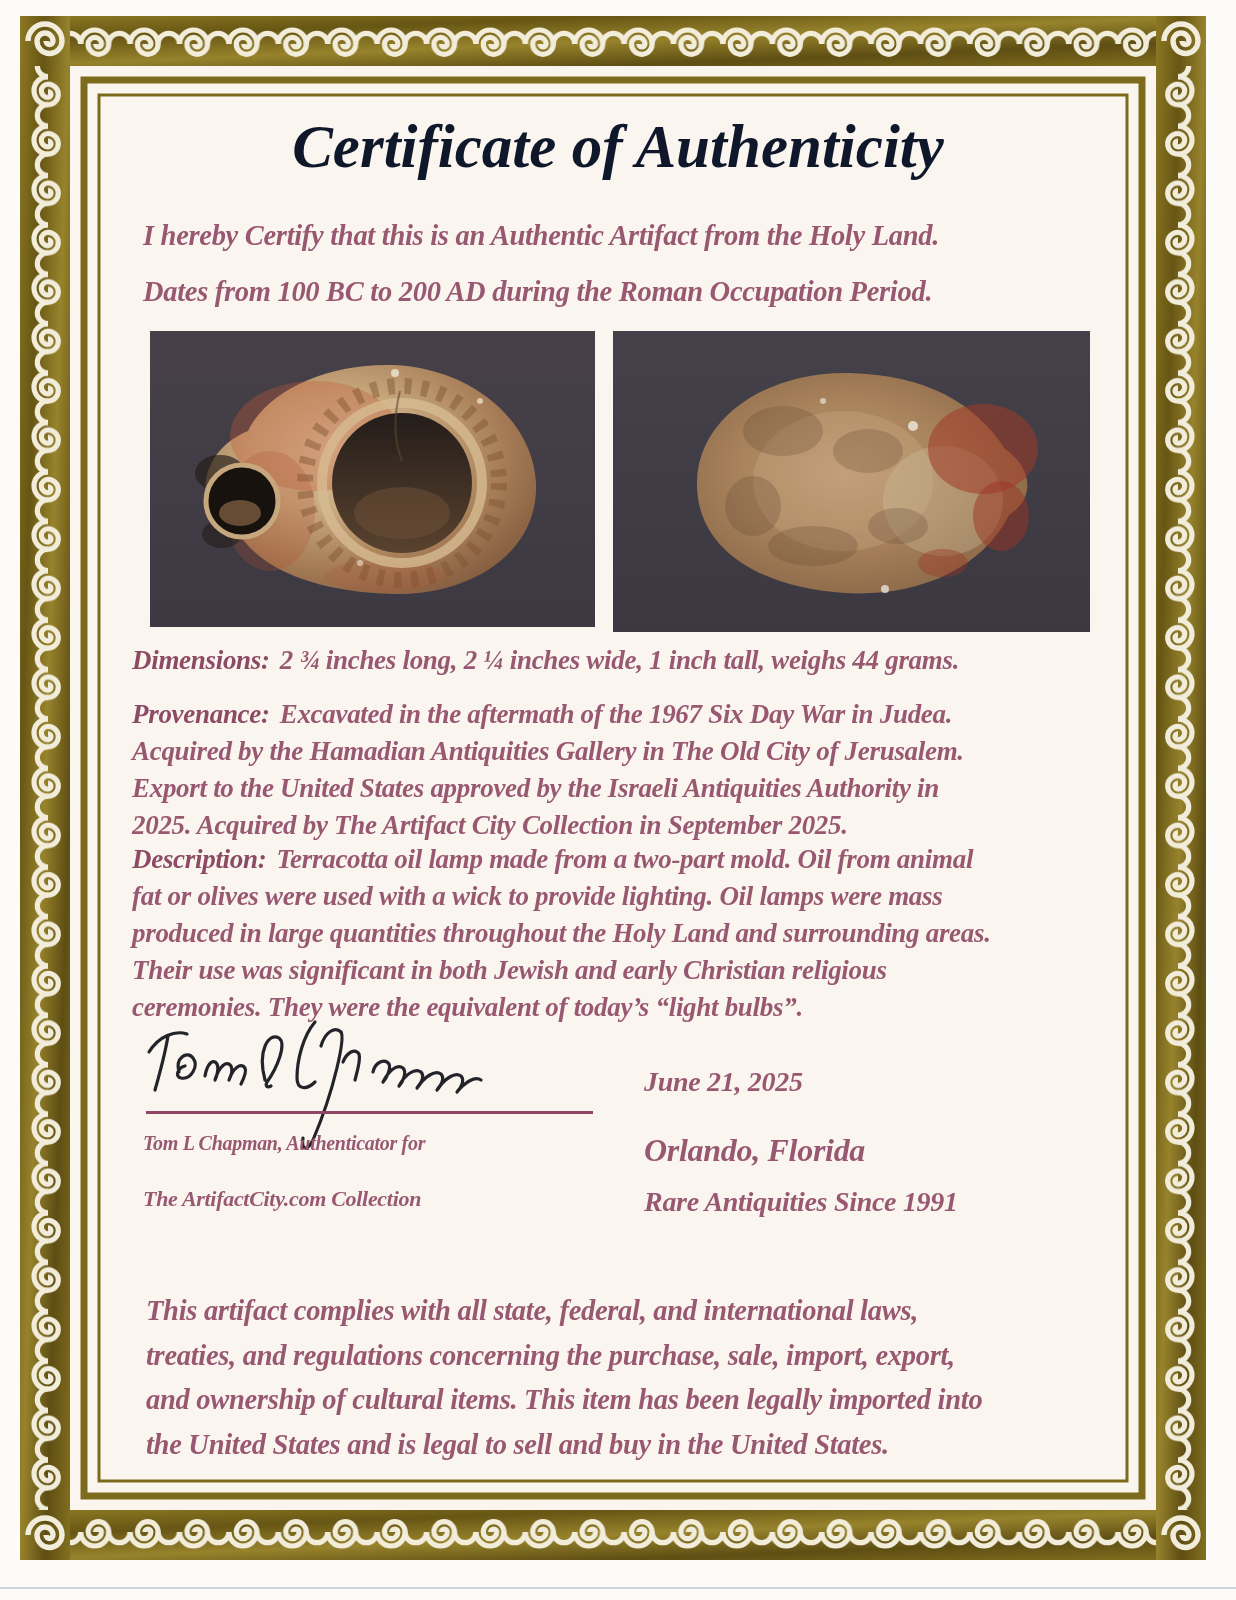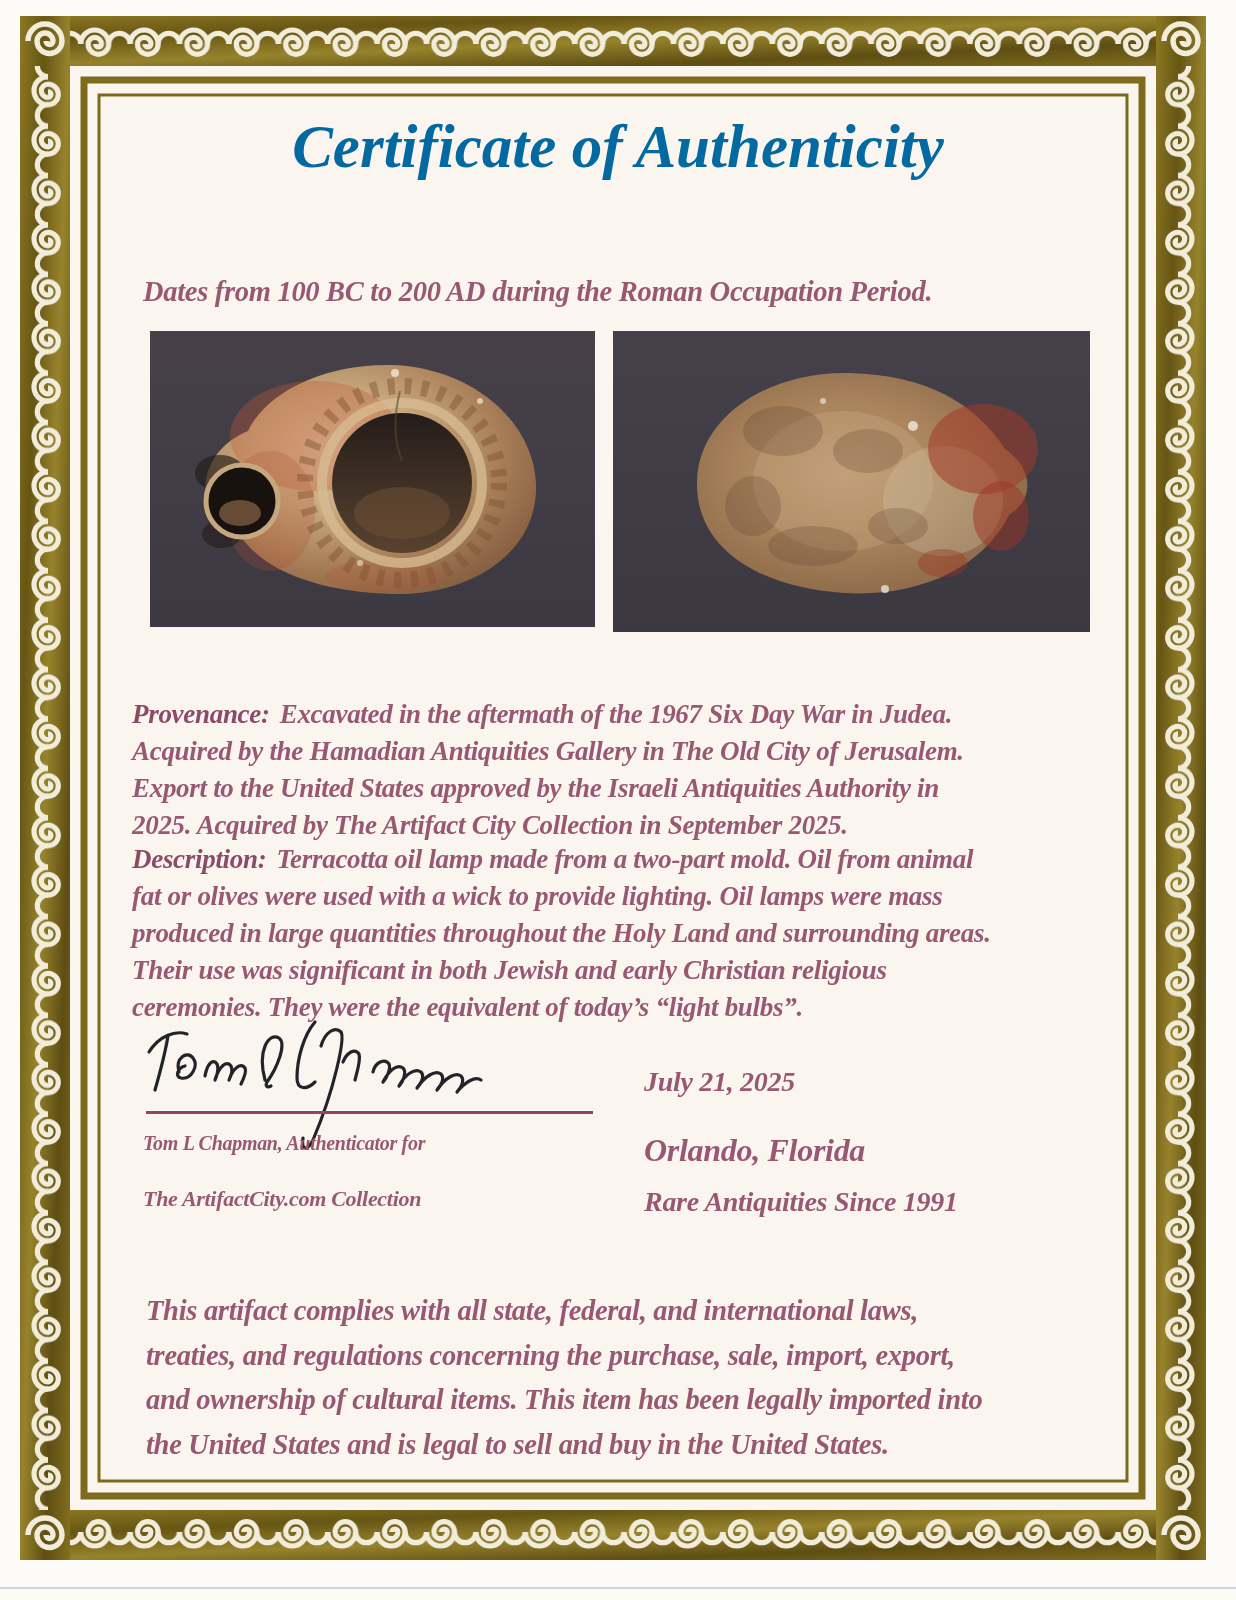--- a/index.html
+++ b/index.html
@@ -4,21 +4,21 @@
 <style>
   html,body{margin:0;padding:0;}
   body{background:#e8e8e6;font-family:"Liberation Serif","DejaVu Serif",serif;}
   .page{
     position:relative;width:1236px;height:1600px;margin:0 auto;
     background:#fcfbf7;overflow:hidden;
   }
   .border-svg{position:absolute;left:20px;top:16px;}
   .content{position:absolute;left:0;top:0;width:1236px;height:1600px;}
   .txt{position:absolute;color:#995872;font-style:italic;font-weight:bold;letter-spacing:-0.3px;}
-  .title{left:0;right:0;top:112px;text-align:center;font-size:61px;color:#0369a1;letter-spacing:0;}
+  .title{left:0;right:0;top:112px;text-align:center;font-size:61px;color:#0f172a;letter-spacing:0;}
   .intro1{left:143px;top:220px;font-size:28.5px;}
   .intro2{left:143px;top:276px;font-size:28.5px;}
   .photo{position:absolute;top:331px;}
   .photo svg{display:block;}
   .para{font-size:27px;line-height:37px;}
   .para .label,.label{color:#8c4a65;margin-right:10px;}
   .pre{white-space:pre-line;}
   .dimensions{left:132px;top:642px;}
   .provenance{left:132px;top:696px;width:1010px;}
   .description{left:132px;top:841px;width:1010px;}
@@ -83,20 +83,21 @@
     <use href="#cornerSpiral" transform="translate(0,1494)"></use>
     <use href="#cornerSpiral" transform="translate(1136,1494)"></use>
 
     <rect x="64" y="64" width="1058" height="1416" fill="none" stroke="#7e6a1c" stroke-width="7"></rect>
     <rect x="79" y="79" width="1028" height="1386" fill="none" stroke="#7e6a1c" stroke-width="3"></rect>
   </svg>
 
   <div class="content">
 
     <div class="txt title">Certificate of Authenticity</div>
+    <div class="txt intro1">I hereby Certify that this is an Authentic Artifact from the Holy Land.</div>
     <div class="txt intro2">Dates from 100 BC to 200 AD during the Roman Occupation Period.</div>
 
     <div class="photo" style="left:150px;">
       <svg width="445" height="296" viewBox="0 0 445 296" aria-hidden="true">
         <defs>
           <linearGradient id="phbg1" x1="0" y1="0" x2="0" y2="1">
             <stop offset="0" stop-color="#474049"></stop>
               <stop offset="1" stop-color="#3c3942"></stop>
           </linearGradient>
           <radialGradient id="tan1" cx="0.4" cy="0.38" r="0.75">
@@ -162,20 +163,23 @@
         </g>
         <ellipse cx="370" cy="118" rx="55" ry="45" fill="#a03a28" opacity="0.55"></ellipse>
         <ellipse cx="388" cy="185" rx="28" ry="35" fill="#9c3424" opacity="0.5"></ellipse>
         <ellipse cx="330" cy="232" rx="25" ry="14" fill="#9c3424" opacity="0.4"></ellipse>
         <circle cx="300" cy="95" r="5" fill="#e9e4d6" opacity="0.85"></circle>
         <circle cx="272" cy="258" r="4" fill="#e9e4d6" opacity="0.8"></circle>
         <circle cx="210" cy="70" r="3" fill="#e9e4d6" opacity="0.7"></circle>
       </svg>
     </div>
 
+    <div class="txt para dimensions">
+      <span class="label">Dimensions:</span><span class="pre">2 ¾ inches long, 2 ¼ inches wide, 1 inch tall, weighs 44 grams.</span>
+    </div>
 
     <div class="txt para provenance">
       <span class="label">Provenance:</span><span class="pre">Excavated in the aftermath of the 1967 Six Day War in Judea.
 Acquired by the Hamadian Antiquities Gallery in The Old City of Jerusalem.
 Export to the United States approved by the Israeli Antiquities Authority in
 2025. Acquired by The Artifact City Collection in September 2025.</span>
     </div>
 
     <div class="txt para description">
       <span class="label">Description:</span><span class="pre">Terracotta oil lamp made from a two-part mold. Oil from animal
@@ -192,21 +196,21 @@
         <path d="M70,74 C72,62 78,56 82,62 C84,66 82,74 80,78 C84,64 92,58 96,64 C98,68 96,74 94,78 C98,66 106,60 110,66 C112,70 108,78 106,82"></path>
         <path d="M130,78 C122,48 134,30 144,36 C152,42 142,66 132,80 C130,84 132,86 136,84"></path>
         <path d="M180,20 C168,34 162,58 162,76 C162,88 172,88 180,80"></path>
         <path d="M186,44 C190,30 200,24 206,30 C210,36 200,86 178,138 C172,150 166,148 168,136"></path>
         <path d="M208,60 C212,50 220,46 224,52 C226,58 222,70 220,78"></path>
         <path d="M238,70 C240,60 250,56 254,62 C256,66 252,76 248,80 C254,68 262,62 268,66 C272,70 268,80 264,84 C270,72 280,66 286,70 C290,74 286,82 282,86 C290,74 300,68 306,72 C310,76 306,84 302,88 C310,76 320,70 326,74 C330,78 326,86 322,90 C330,80 340,74 346,78"></path>
       </g>
     </svg>
     <div class="sig-line"></div>
 
-    <div class="txt date">July 21, 2025</div>
+    <div class="txt date">June 21, 2025</div>
     <div class="txt signer1">Tom L Chapman, Authenticator for</div>
     <div class="txt loc">Orlando, Florida</div>
     <div class="txt signer2">The ArtifactCity.com Collection</div>
     <div class="txt tagline">Rare Antiquities Since 1991</div>
 
     <div class="txt legal pre">This artifact complies with all state, federal, and international laws,
 treaties, and regulations concerning the purchase, sale, import, export,
 and ownership of cultural items. This item has been legally imported into
 the United States and is legal to sell and buy in the United States.</div>
 

